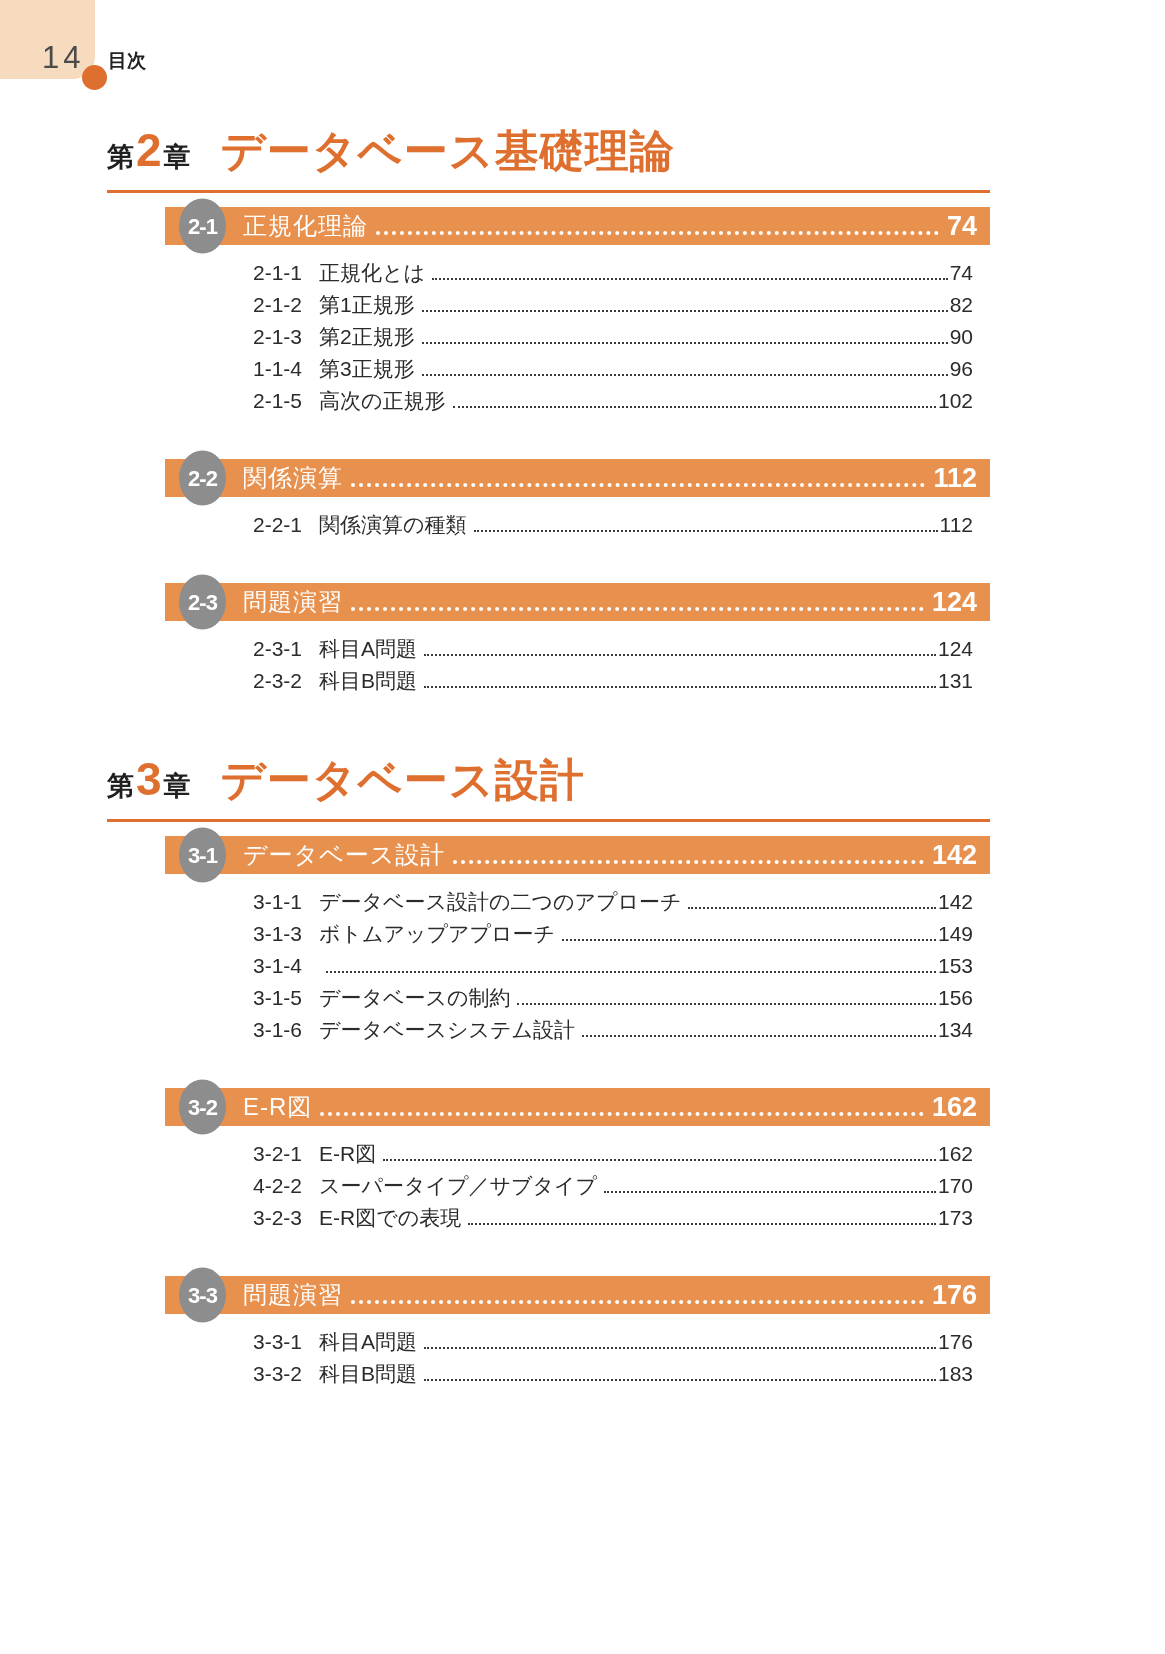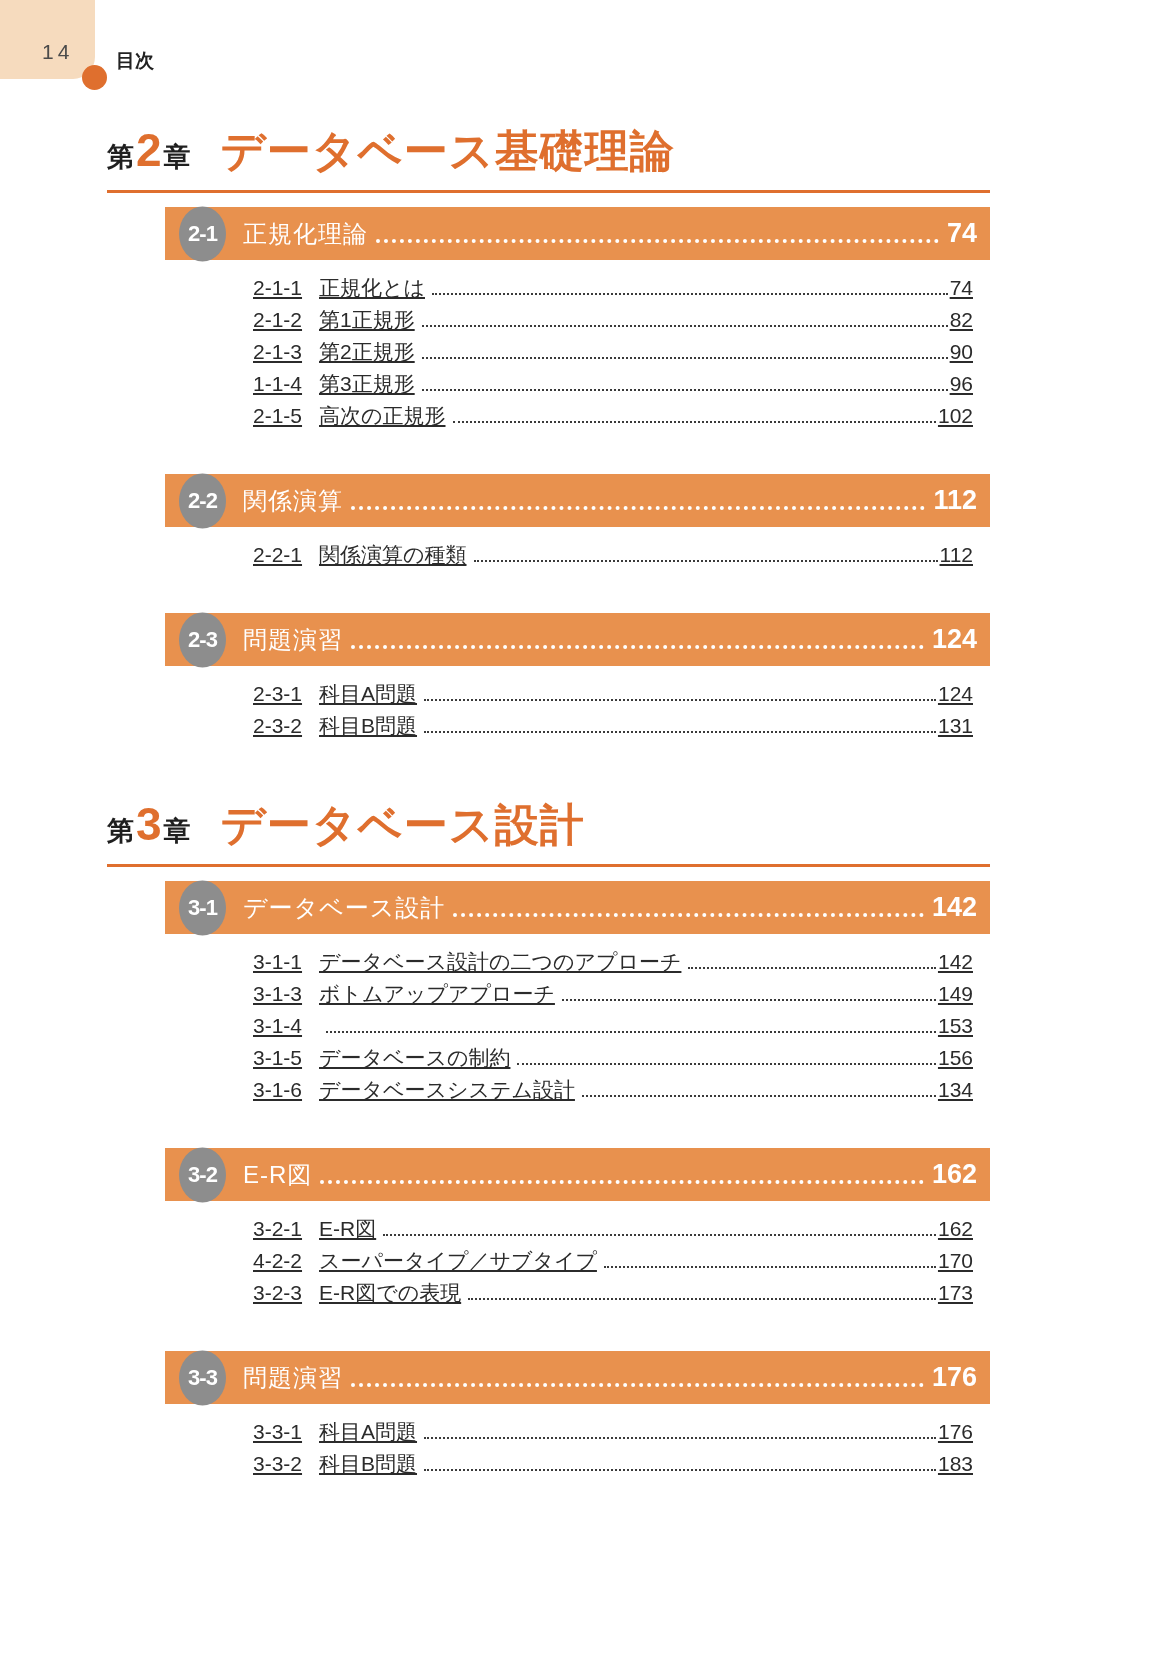--- a/index.html
+++ b/index.html
@@ -8,63 +8,63 @@
     width:1165px; height:1654px; position:relative; overflow:hidden;
     font-family:"Liberation Sans","DejaVu Sans",sans-serif;
     color:var(--text,#2b2b2b);
   }
   
   .corner-tab {
     position:absolute; left:0; top:0; width:95px; height:79px;
     background:var(--peach,#f6dbbe); border-bottom-right-radius:22px;
   }
   .page-num {
-    position:absolute; left:42px; top:40px; font-size:21px; letter-spacing:4px;
+    position:absolute; left:42px; top:40px; font-size:31px; letter-spacing:4px;
     color:var(--pagenum,#4b4b4b); font-weight:400;
   }
   .corner-dot {
     position:absolute; left:82px; top:65px; width:25px; height:25px;
     border-radius:50%; background:var(--accent,#df6f2e);
   }
   .header-label {
-    position:absolute; left:116px; top:48px; font-size:19px; font-weight:bold;
+    position:absolute; left:108px; top:48px; font-size:19px; font-weight:bold;
     color:#222;
   }
   
   .content { position:absolute; left:107px; top:122px; width:883px; }
   .chapter + .chapter { margin-top:54px; }
   .chapter-heading {
     display:flex; align-items:baseline; padding-bottom:9px;
     border-bottom:3px solid var(--accent,#df6f2e);
   }
   .ch-prefix,.ch-suffix { font-size:27px; font-weight:bold; color:#1f1f1f; }
   .ch-num { font-size:46px; font-weight:bold; color:var(--accent,#df6f2e); margin:0 2px; line-height:1; }
   .ch-title { font-size:44px; font-weight:bold; color:var(--accent,#df6f2e); margin-left:30px; letter-spacing:1px; }
   .sections { margin-left:58px; }
   .section { margin-top:42px; }
   .section:first-child { margin-top:14px; }
   
   .section-bar {
-    position:relative; height:53px; background:var(--bar,#e8914e);
+    position:relative; height:38px; background:var(--bar,#e8914e);
     display:flex; align-items:center; padding-left:78px; padding-right:13px;
   }
   .badge {
     position:absolute; left:14px; top:50%; transform:translateY(-50%);
     width:47px; height:55px; border-radius:50%;
     background:var(--badge,#8d8d8d); color:#fff; font-weight:bold; font-size:22px;
     display:flex; align-items:center; justify-content:center; letter-spacing:-1px;
   }
   .bar-title { color:#fff; font-weight:normal; font-size:24px; letter-spacing:1px; white-space:nowrap; }
   .bar-leader {
     flex:1; height:0; border-bottom:4px dotted #ffffff;
     margin:0 8px; transform:translateY(7px);
   }
   .bar-page { color:#fff; font-weight:bold; font-size:27px; white-space:nowrap; }
   
-  .items { margin-left:88px; margin-right:17px; margin-top:12px;text-decoration:underline; }
+  .items { margin-left:88px; margin-right:17px; margin-top:12px; }
   .toc-item { display:flex; align-items:baseline; line-height:32px; font-size:21px; }
   .item-id { width:66px; flex:none; white-space:nowrap; }
   .item-title { white-space:nowrap; }
   .item-leader {
     flex:1; height:0; border-bottom:2.6px dotted #3a3a3a;
     margin:0 2px 3px 7px;
   }
   .item-page { white-space:nowrap; }
 </style>
 </head>

